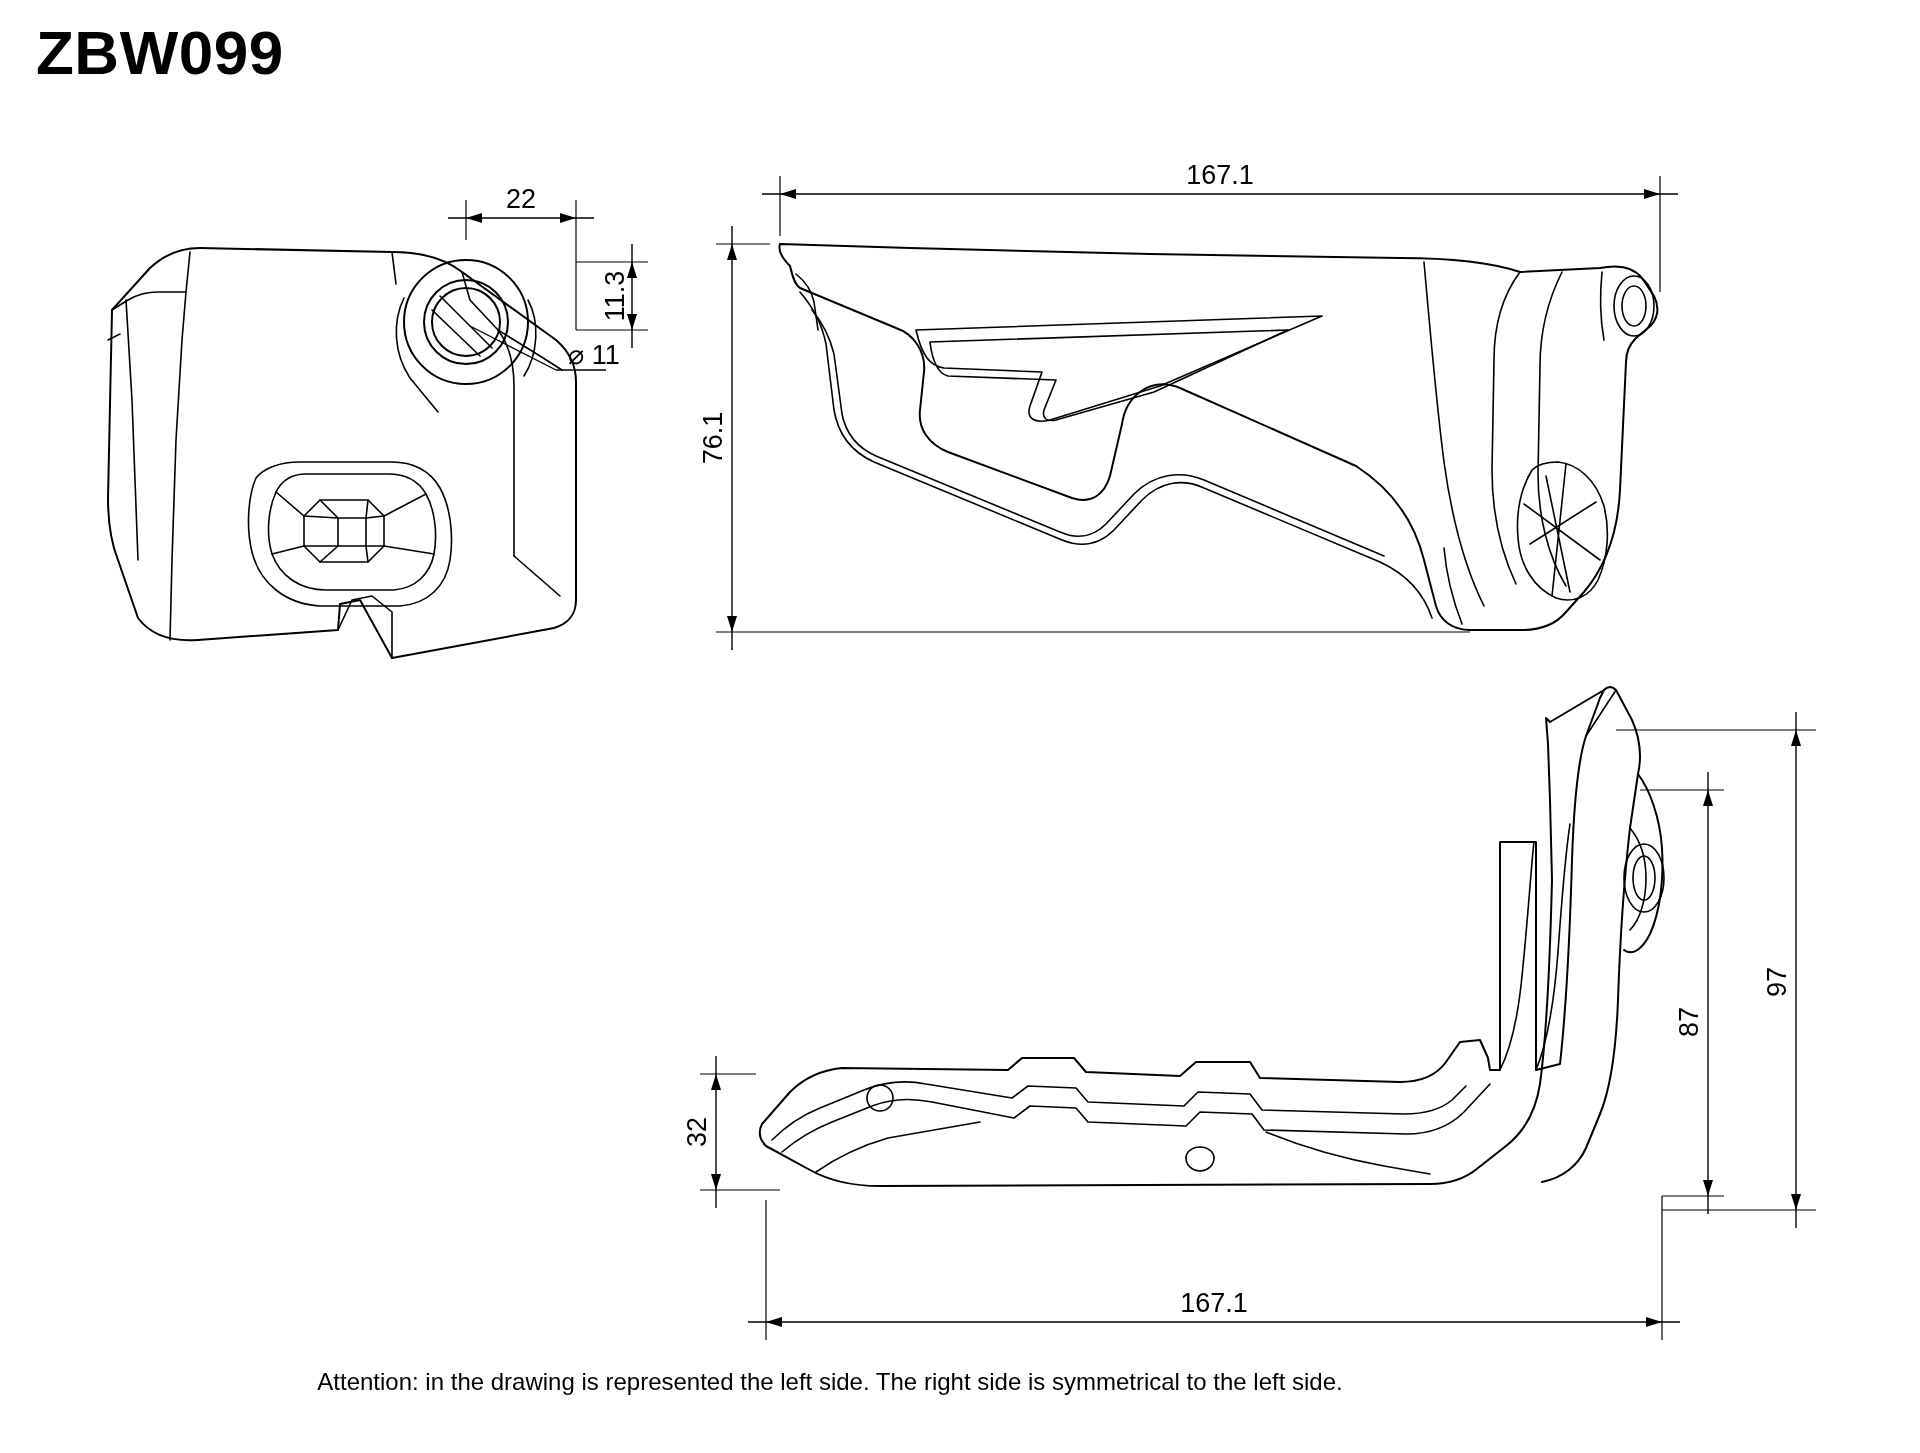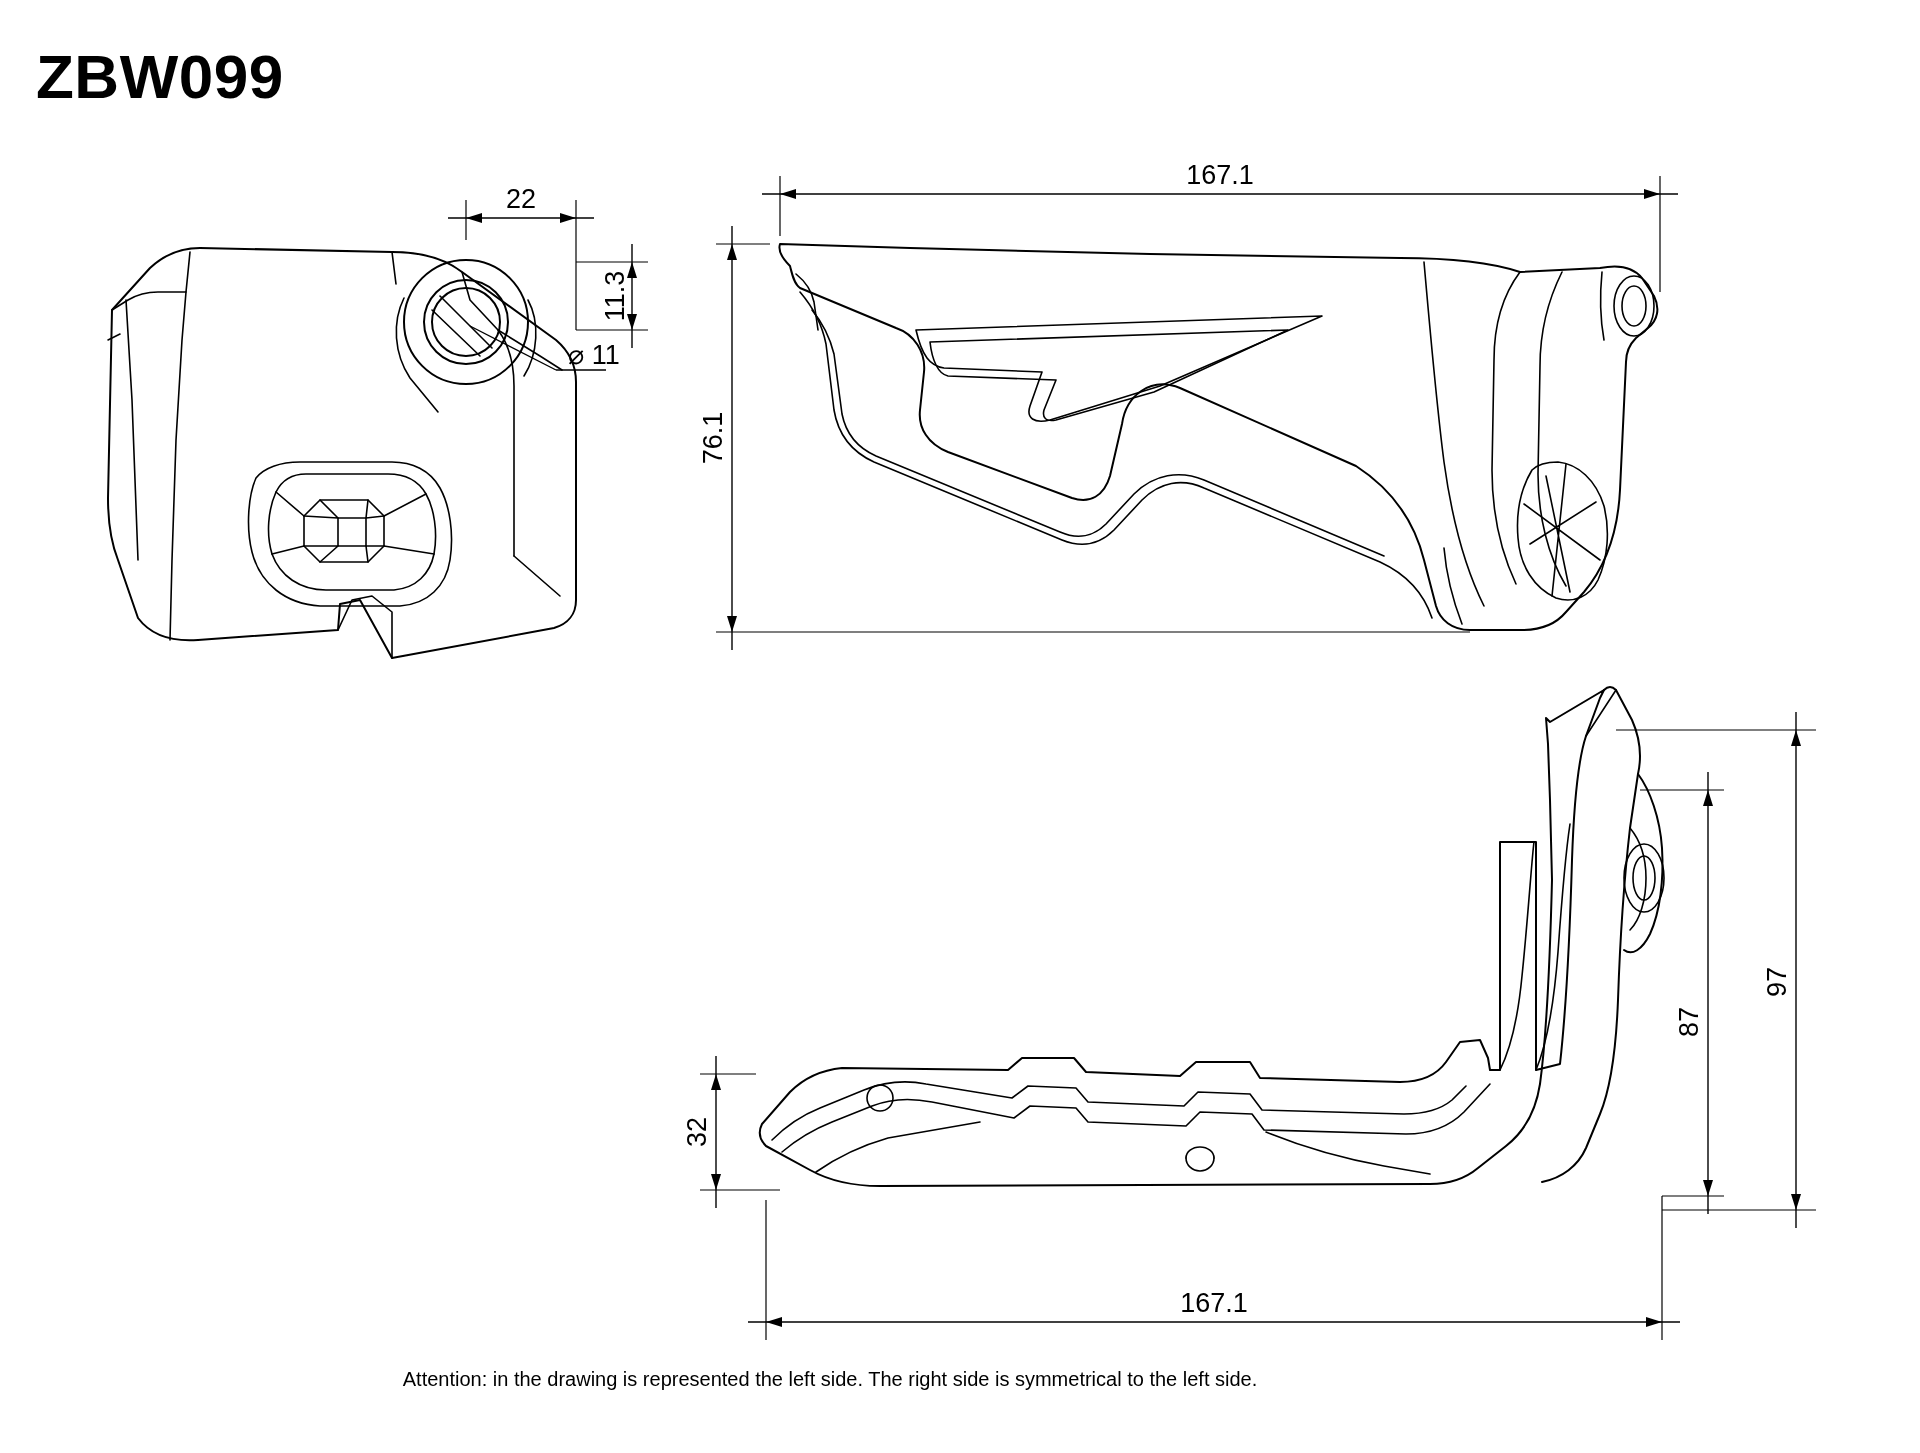--- a/index.html
+++ b/index.html
@@ -23,29 +23,28 @@
   }
   .part-title {
     position: absolute;
     left: 36px;
     top: 22px;
     font-size: 62px;
     font-weight: 700;
     letter-spacing: 0.5px;
     line-height: 1;
     white-space: nowrap;
-    margin-top: 24px;
   }
   .footnote {
     position: absolute;
     left: 0;
     top: 1368px;
     width: 1660px;
     text-align: center;
-    font-size: 20px;
+    font-size: 24px;
     font-weight: 400;
     white-space: nowrap;
   }
   svg { display: block; }
   .ln { fill: none; stroke: #000000; stroke-width: 2; stroke-linecap: round; stroke-linejoin: round; }
   .ln-thin { fill: none; stroke: #000000; stroke-width: 1.6; stroke-linecap: round; stroke-linejoin: round; }
   .dim { fill: none; stroke: #000000; stroke-width: 1.4; }
   .ext { fill: none; stroke: #000000; stroke-width: 1.2; }
   .dimtext {
     font-family: "Liberation Sans", sans-serif;

